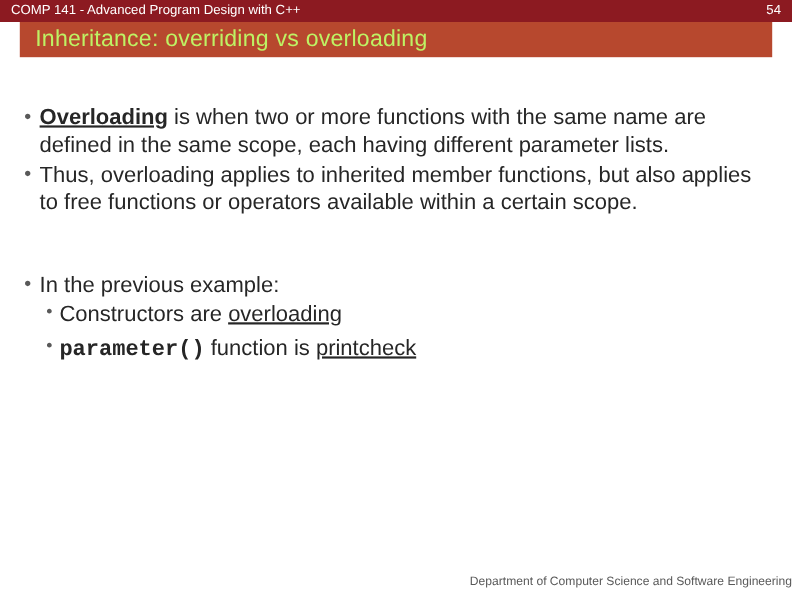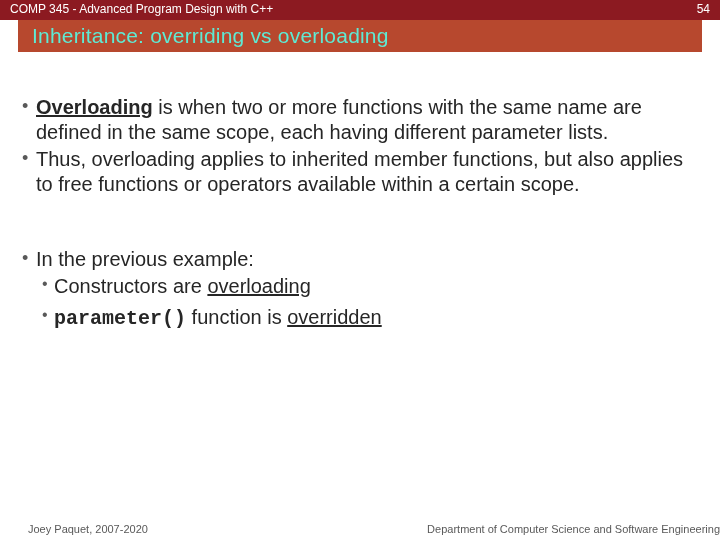--- a/index.html
+++ b/index.html
@@ -1,39 +1,39 @@
 <!DOCTYPE html>
 <html><head>
 <meta charset="utf-8">
 <style>
   * { margin: 0; padding: 0; box-sizing: border-box; }
   html, body { width: 720px; height: 540px; overflow: hidden; font-family: "Segoe UI Light", "Segoe UI", "Helvetica Neue", Arial, sans-serif; background: #fff; }
   .slide { position: relative; width: 720px; height: 540px; background: #fff; }
   .topbar { position: absolute; top: 0; left: 0; right: 0; height: 20px; background: #8c1a21; color: #fff; font-size: 12px; font-weight: 300; padding: 2px 10px 0 10px; display: flex; justify-content: space-between; }
-  .titlebar { position: absolute; top: 20px; left: 18px; right: 18px; height: 32px; background: #b7482e; color: #5eead4; font-size: 21px; font-weight: 300; padding: 2px 14px; display: flex; align-items: center; letter-spacing: 0.2px; }
+  .titlebar { position: absolute; top: 20px; left: 18px; right: 18px; height: 32px; background: #b7482e; color: #bef264; font-size: 21px; font-weight: 300; padding: 2px 14px; display: flex; align-items: center; letter-spacing: 0.2px; }
   .body { position: absolute; top: 62px; left: 20px; right: 28px; bottom: 24px; font-size: 20px; color: #262626; line-height: 1.25; margin-top: 33px; }
   .body ul { list-style: none; }
   .body li.top { position: relative; padding-left: 16px; margin-bottom: 2px; }
   .body li.top::before { content: "•"; position: absolute; left: 2px; top: 0; font-size: 18px; color: #595959; }
   .body li.sub { position: relative; padding-left: 34px; margin-bottom: 6px; }
   .body li.sub::before { content: "•"; position: absolute; left: 22px; top: 0; font-size: 16px; color: #595959; }
   .u { text-decoration: underline; }
   .b { font-weight: 600; }
   .code { font-family: "Consolas", "Courier New", monospace; font-weight: 700; }
   .spacer { height: 48px; }
   .footer { position: absolute; bottom: 0; left: 0; right: 0; height: 18px; font-size: 11px; color: #595959; font-weight: 300; display: flex; justify-content: space-between; padding: 1px 10px 0 28px; }
   .footer .mid { position: absolute; left: 0; right: 0; text-align: right; }
   .footer .left, .footer .right { position: relative; z-index: 1; }
 </style>
 </head>
 <body>
 
 <div class="slide">
   <div class="topbar">
-    <span>COMP 345 - Advanced Program Design with C++</span>
+    <span>COMP 141 - Advanced Program Design with C++</span>
     <span>54</span>
   </div>
   <div class="titlebar">
     <span>Inheritance: overriding vs overloading</span>
   </div>
 
   <div class="body">
     <ul>
       <li class="top">
         <span class="b u">Overloading</span><span> is when two or more functions with the same name are defined in the same scope, each having different parameter lists.</span>
@@ -46,22 +46,21 @@
     <div class="spacer"></div>
 
     <ul>
       <li class="top">
         <span>In the previous example:</span>
       </li>
       <li class="sub">
         <span>Constructors are </span><span class="u">overloading</span>
       </li>
       <li class="sub">
-        <span class="code">parameter()</span><span> function is </span><span class="u">overridden</span>
+        <span class="code">parameter()</span><span> function is </span><span class="u">printcheck</span>
       </li>
     </ul>
   </div>
 
   <div class="footer">
     <span class="mid">Department of Computer Science and Software Engineering</span>
-    <span class="right">Joey Paquet, 2007-2020</span>
   </div>
 </div>
 
 </body></html>

